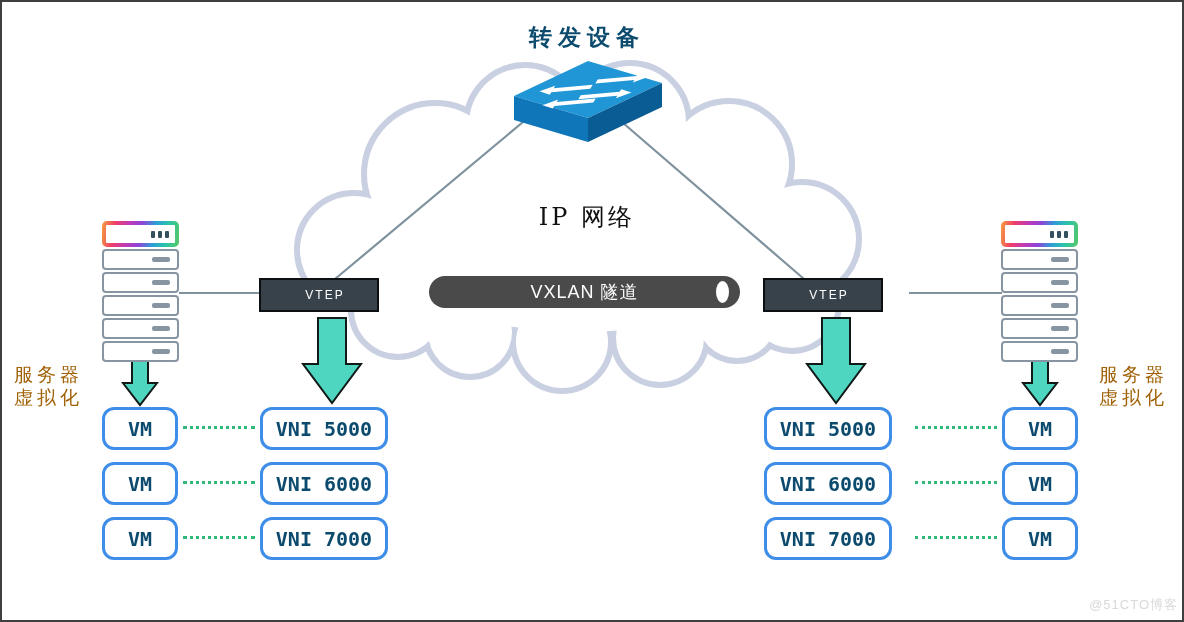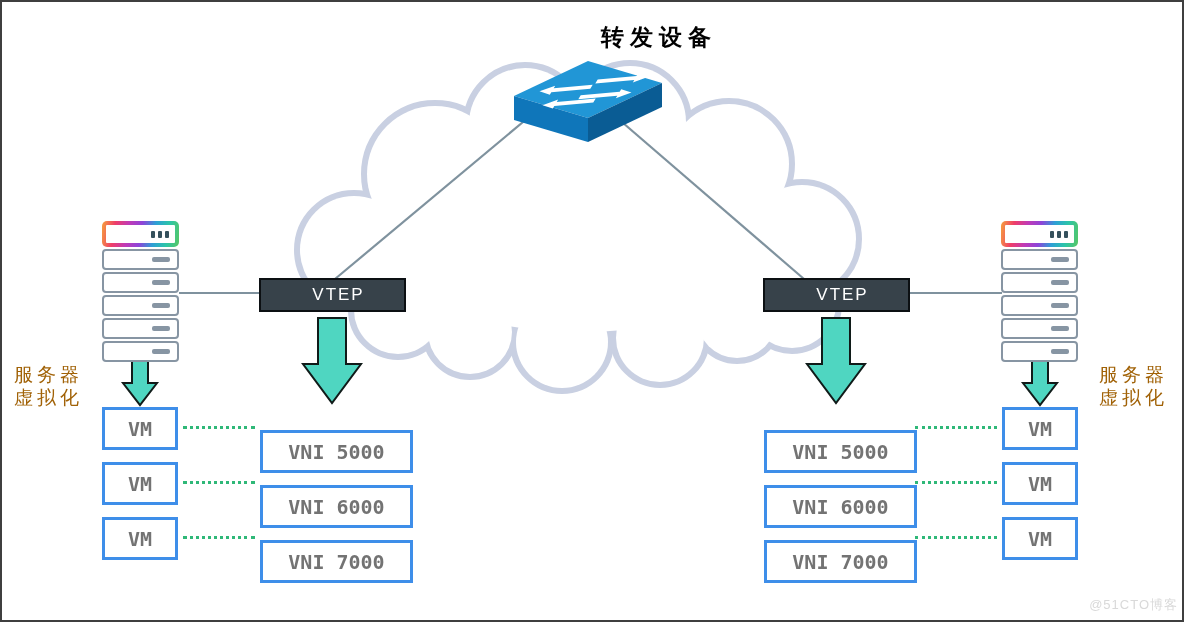--- a/index.html
+++ b/index.html
@@ -6,33 +6,33 @@
   .canvas {
     position:relative; width:1184px; height:622px; box-sizing:border-box;
     background:#fff; border:2px solid var(--frame,#3f3f3f); overflow:hidden;
     font-family:"Liberation Sans", sans-serif;
   }
   .layer { position:absolute; left:0; top:0; width:1184px; height:622px; }
   svg.layer { z-index:0; }
   .node { position:absolute; z-index:2; }
 
   .diagram-title {
-    left:455px; top:20px; width:260px; text-align:right;
+    left:455px; top:20px; width:260px; text-align:center;
     font-family:Liberation Sans, sans-serif; font-size:23px; font-weight:bold;
-    letter-spacing:6px; color:#000000;
+    letter-spacing:6px; color:#0c4a6e;
   }
   .ip-label {
     left:485px; top:199px; width:200px; text-align:center;
     font-family:"DejaVu Serif", serif; font-size:24px; color:#101010; letter-spacing:3px;
   }
   .vtep {
-    top:276px; width:147px; height:34px; box-sizing:border-box;
+    top:276px; width:120px; height:34px; box-sizing:border-box;
     background:var(--vtep-bg,#37424a); border:2px solid #0c1013; color:#fff;
     display:flex; align-items:center; justify-content:center;
-    font-size:17px; letter-spacing:2px;padding-left:12px;
+    font-size:12px; letter-spacing:2px;padding-left:12px;
   }
   .vtep-left  { left:257px; }
   .vtep-right { left:761px; }
 
   .tunnel {
     left:427px; top:274px; width:311px; height:32px;
     background:var(--tunnel-bg,#4a4a4a); border-radius:16px; color:#fff;
     display:flex; align-items:center; justify-content:center;
     font-size:18px; letter-spacing:1px;
   }
@@ -59,26 +59,26 @@
 
   .caption {
     top:361px; width:96px; font-family:"DejaVu Serif", serif; font-size:19px;
     color:#a16207; letter-spacing:4px; line-height:23px;
   }
   .caption-left  { left:12px; }
   .caption-right { left:1097px; }
 
   .bluebox {
     box-sizing:border-box; height:43px; background:#fff;
-    border:3px solid var(--box-border-blue,#3e8ee9); border-radius:0;
+    border:3px solid var(--box-border-blue,#3e8ee9); border-radius:12px;
     display:flex; align-items:center; justify-content:center;
-    font-family:"DejaVu Sans Mono", monospace; font-size:20px; font-weight:bold; color:#737373;
+    font-family:"DejaVu Sans Mono", monospace; font-size:20px; font-weight:bold; color:#0c4a6e;
   }
   .vm  { width:76px; }
-  .vni { width:153px;margin-top:23px; }
+  .vni { width:128px; }
   .col-vm-left   { left:100px; }
   .col-vni-left  { left:258px; }
   .col-vni-right { left:762px; }
   .col-vm-right  { left:1000px; }
   .row0 { top:405px; } .row1 { top:460px; } .row2 { top:515px; }
 
   .dotline { height:0; border-top:3px dotted var(--dotted-green,#2fb878); }
   .dot-left  { left:181px; width:72px; }
   .dot-right { left:913px; width:82px; }
   .droy0 { top:424px; } .droy1 { top:479px; } .droy2 { top:534px; }
@@ -146,24 +146,29 @@
       <g transform="translate(540,82) matrix(1,-0.09,-0.6,1,0,0)" style="fill:#fff;">
         <polygon points="2,7.5 15,3 15,5.5 54,5.5 54,9.5 15,9.5 15,12"></polygon>
         <polygon points="108,2.5 95,-2 95,0.5 56,0.5 56,4.5 95,4.5 95,7"></polygon>
         <polygon points="14,22.5 27,18 27,20.5 66,20.5 66,24.5 27,24.5 27,27"></polygon>
         <polygon points="100,17.5 87,13 87,15.5 48,15.5 48,19.5 87,19.5 87,22"></polygon>
       </g>
     </g>
   </svg>
 
   <div class="node diagram-title">转发设备</div>
+  <div class="node ip-label">IP 网络</div>
 
   <div class="node vtep vtep-left">VTEP</div>
   <div class="node vtep vtep-right">VTEP</div>
 
+  <div class="node tunnel">
+    <span>VXLAN 隧道</span>
+    <span class="tunnel-ellipse"></span>
+  </div>
 
   <div class="node server server-left">
     <div class="slat slat-top">
       <span class="dot"></span>
       <span class="dot"></span>
       <span class="dot"></span>
     </div>
     <div class="slat">
         <span class="dash"></span>
       </div>

